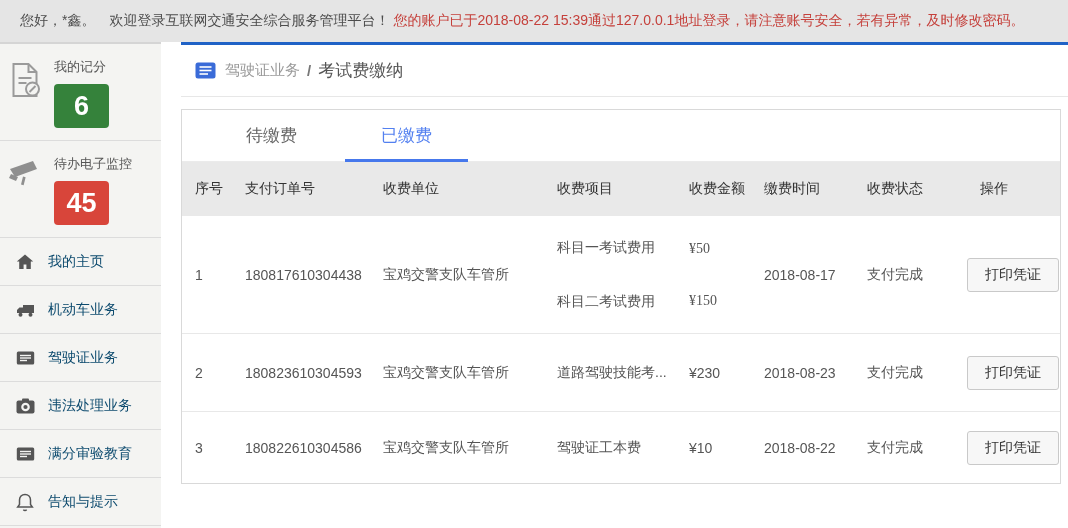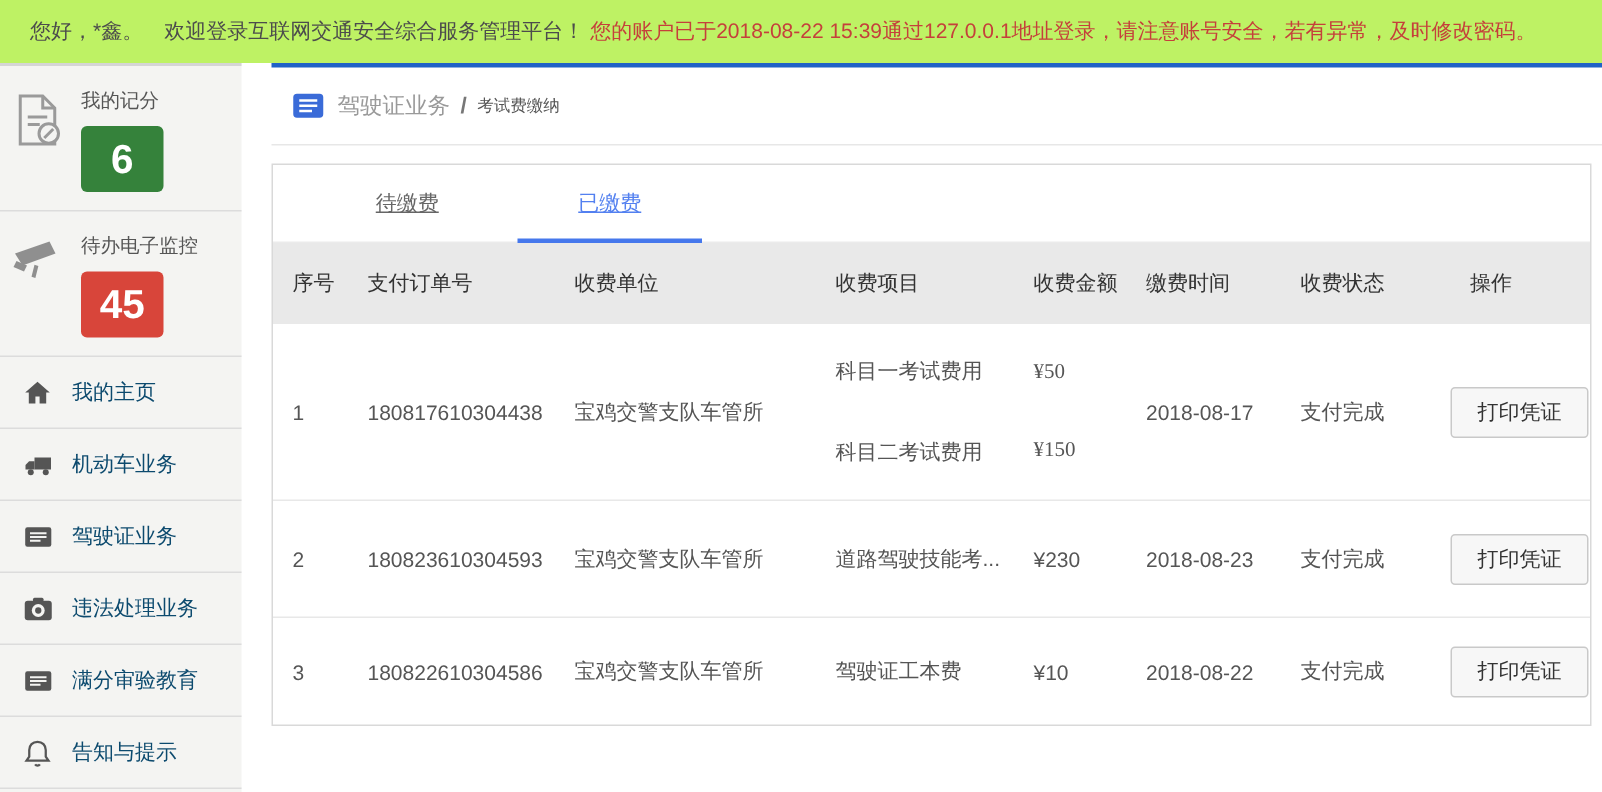--- a/index.html
+++ b/index.html
@@ -1,21 +1,21 @@
 <!DOCTYPE html>
 <html><head>
 <meta charset="utf-8">
 <style>
   * { margin: 0; padding: 0; box-sizing: border-box; }
   html,body { background: #fff; }
   body { font-family: "Liberation Sans", "DejaVu Sans", sans-serif; }
   .page { position: relative; width: 1068px; height: 528px; background: #fff; overflow: hidden; }
 
   
-  .topbar { height: 42px; display: flex; align-items: center; padding-left: 20px; background: #bef264; white-space: nowrap; }
+  .topbar { height: 42px; display: flex; align-items: center; padding-left: 20px; background: #e5e5e5; white-space: nowrap; }
   .topbar .greet { color: #4c4c4c; font-size: 14px; }
   .topbar .welcome { color: #4c4c4c; font-size: 14px; margin-left: 14px; }
   .topbar .alert { color: #c5403b; font-size: 14px; margin-left: 4px; }
 
   .body-row { display: flex; height: 486px; }
 
   
   .sidebar { width: 161px; background: #f4f4f2; border-top: 2px solid #d5d5d5; flex: none; }
   .stat-block { display: flex; padding: 14px 8px 12px 8px; border-bottom: 1px solid #dcdcdc; cursor: pointer; }
   .stat-icon { width: 46px; flex: none; padding-top: 4px; }
@@ -28,26 +28,26 @@
   .menu-item { height: 48px; display: flex; align-items: center; border-bottom: 1px solid #dcdcdc; cursor: pointer; }
   .menu-icon { width: 22px; margin-left: 14px; margin-right: 12px; display: flex; justify-content: center; }
   .menu-label { font-size: 14px; color: #0c4a6e; }
 
   
   .main { flex: 1; margin-left: 20px; border-top: 3px solid #2062c6; background: #fff; }
   .breadcrumb { height: 52px; display: flex; align-items: center; padding-left: 14px; border-bottom: 1px solid #e7e7e7; }
   .breadcrumb .crumb-icon { margin-right: 9px; display: flex; }
   .crumb-section { color: #9a9a9a; font-size: 15px; cursor: pointer; }
   .crumb-sep { color: #777; font-size: 15px; margin: 0 7px; font-weight: bold; }
-  .crumb-page { color: #555; font-size: 11px; }
+  .crumb-page { color: #555; font-size: 17px; }
 
   .card { margin: 12px 7px 0 0; border: 1px solid #d9d9d9; background: #fff; }
 
   .tabbar { height: 52px; display: flex; padding-left: 22px; border-bottom: 1px solid #ebebeb; }
-  .tab { width: 135px; display: flex; align-items: center; justify-content: center; font-size: 14px; color: #666; cursor: pointer; position: relative; text-decoration: underline; }
+  .tab { width: 135px; display: flex; align-items: center; justify-content: center; font-size: 17px; color: #666; cursor: pointer; position: relative; }
   .tab.active { color: #5380f0; }
   .tab.active::after { content: ""; position: absolute; left: 6px; right: 6px; bottom: -1px; height: 3px; background: #4678ec; }
 
   .grid-row { display: grid; grid-template-columns: 63px 138px 174px 132px 75px 103px 100px 1fr; align-items: center; }
   .thead { background: #e9e9e9; height: 54px; font-size: 14px; font-weight: normal; color: #333; }
   .cell { font-size: 14px; color: #555; }
   .cell.first { padding-left: 13px; }
   .thead .cell { color: #333; }
   .thead .cell.last { padding-left: 13px; }
   .trow { border-bottom: 1px solid #e8e8e8; }

